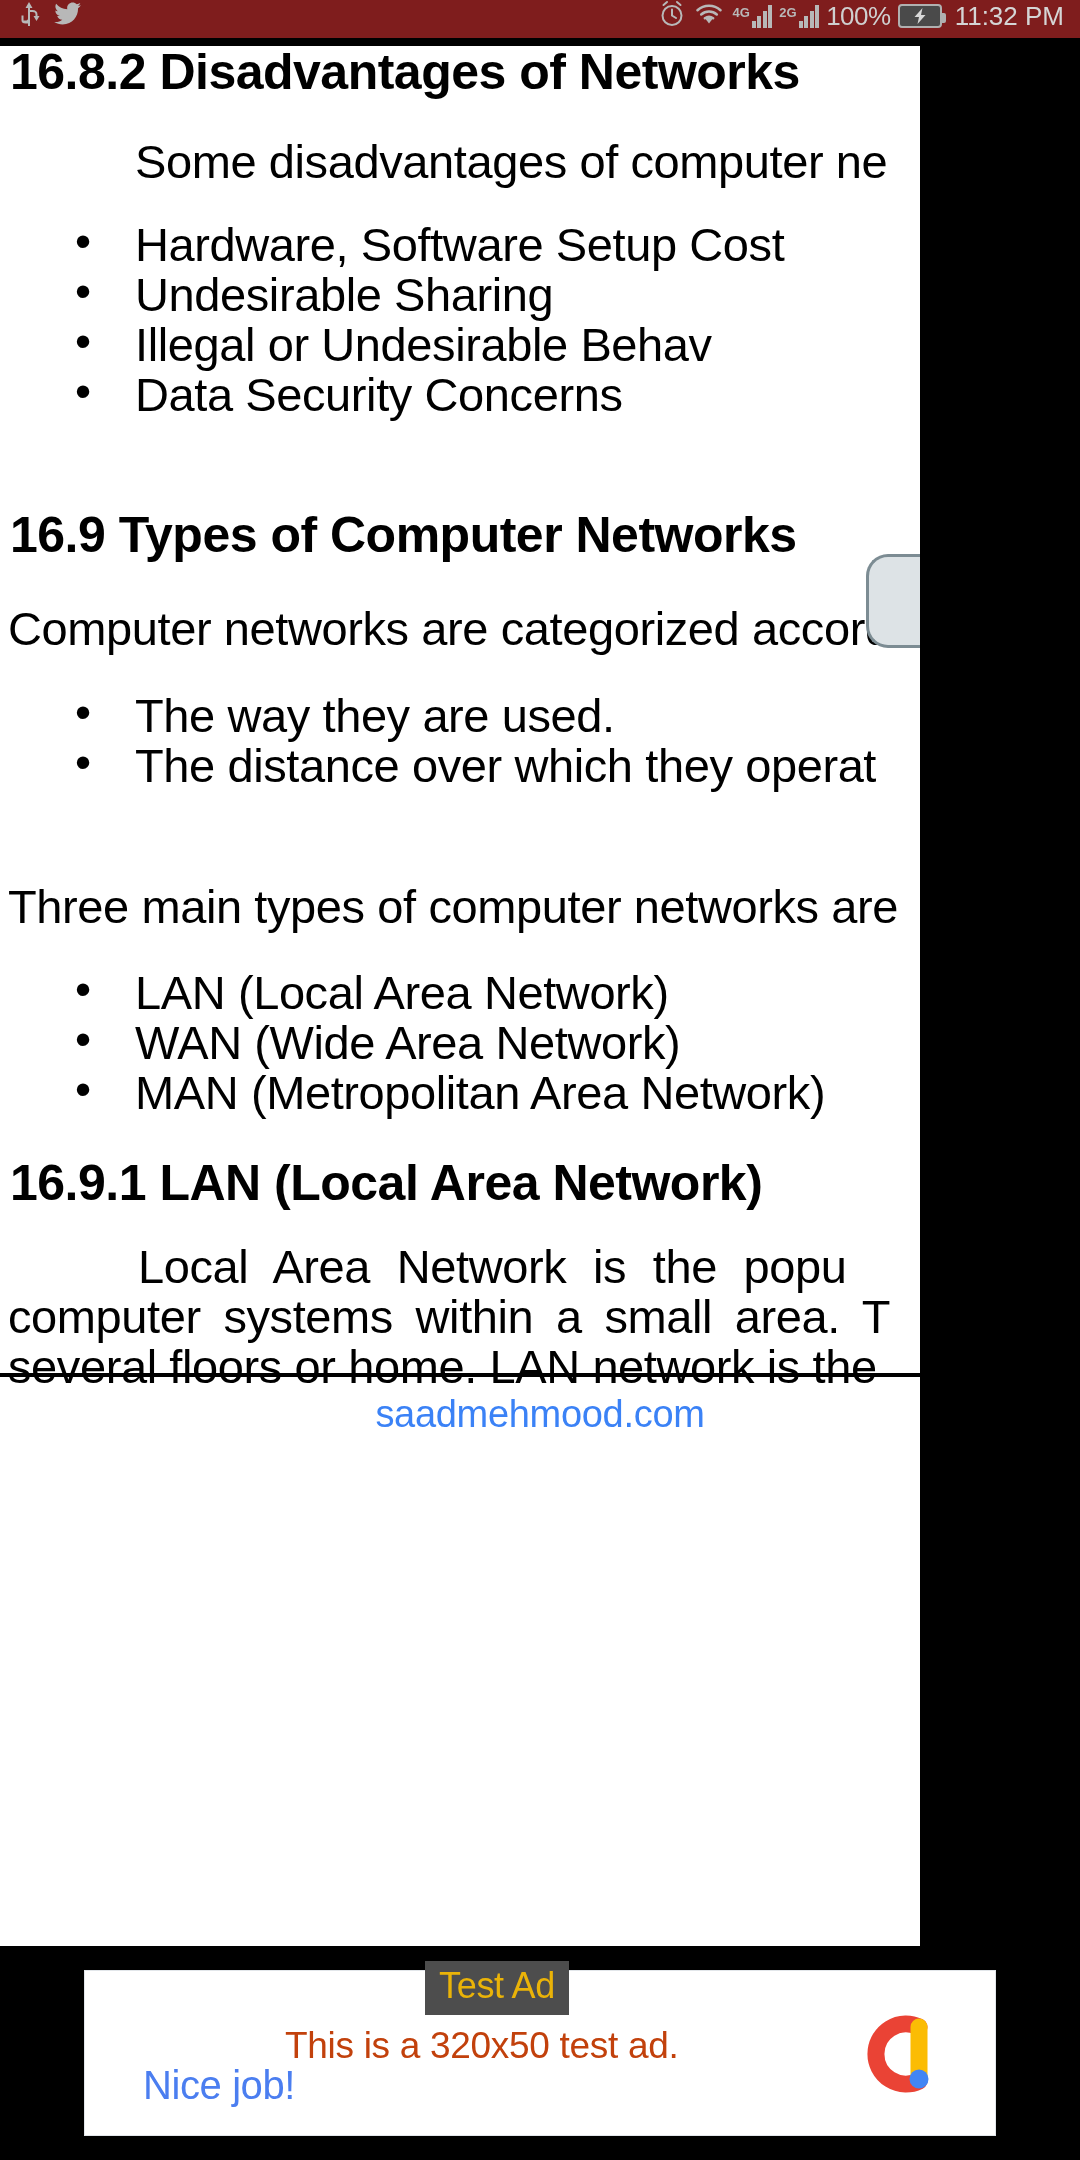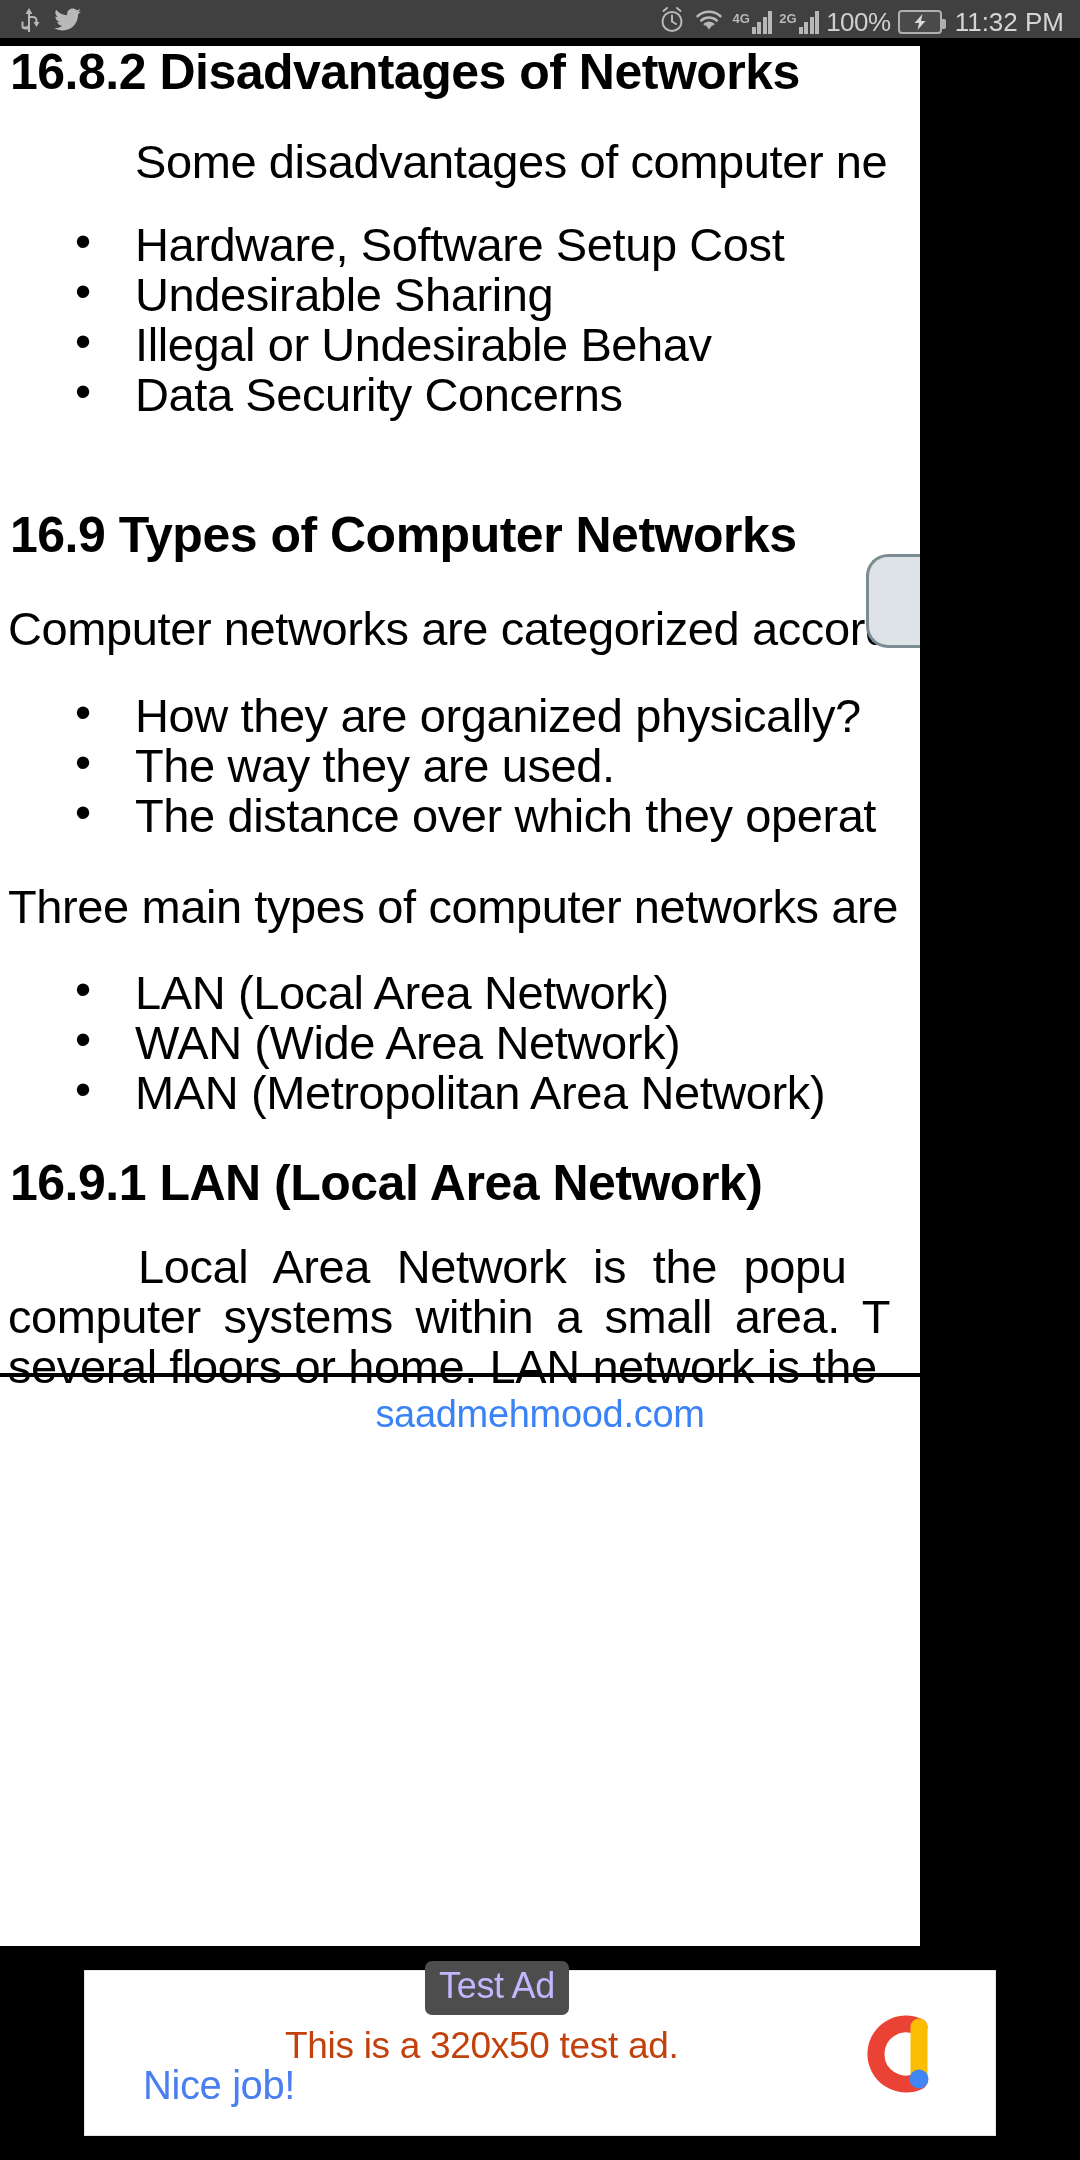--- a/index.html
+++ b/index.html
@@ -7,22 +7,22 @@
     width:1080px; height:2160px;
     background:#000;
     font-family:"Liberation Sans", sans-serif;
     overflow:hidden;
   }
   #screen { position:relative; width:1080px; height:2160px; background:#000; }
 
   
   .statusbar {
     position:absolute; top:0; left:0; width:1080px; height:38px;
-    background:#404040; color:#b8b8b8;
-    display:flex; align-items:flex-end;
+    background:#7f1d1d; color:#b8b8b8;
+    display:flex; align-items:flex-start;
   }
   .sb-left { display:flex; align-items:center; gap:14px; padding-left:18px; }
   .sb-right {
     margin-left:auto; display:flex; align-items:center; gap:7px;
     padding-right:16px;
   }
   .sb-icon { display:block; }
   .sb-net { display:flex; align-items:flex-end; gap:1px; }
   .sb-gen {
     font-size:13px; line-height:1; color:#b8b8b8; font-weight:700;
@@ -120,22 +120,22 @@
   .ad-nicejob {
     position:absolute; left:58px; top:52px;
     font-size:40px; color:#4b7ef0; letter-spacing:-0.4px;margin-top:40px;
   }
   .ad-body {
     position:absolute; left:200px; top:54px; width:530px;
     font-size:37px; color:#c2410c; letter-spacing:-0.3px;
   }
   .ad-testlabel {
     position:absolute; left:340px; top:-10px;
-    background:#4d4d4d; color:#c4b5fd;
-    font-size:36px; padding:4px 14px 8px 14px; border-radius:7px;
+    background:#4d4d4d; color:#eab308;
+    font-size:36px; padding:4px 14px 8px 14px; border-radius:0;
     letter-spacing:-0.3px; z-index:3;
   }
   .admob-logo { position:absolute; right:42px; top:34px; width:96px; height:96px; }
 </style>
 </head>
 <body>
 
 <div id="screen">
 
   <div class="statusbar">
@@ -215,21 +215,20 @@
         <li>Undesirable Sharing</li>
         <li>Illegal or Undesirable Behav</li>
         <li>Data Security Concerns</li>
       </ul>
 
       <h2 class="sec" id="h-169">16.9 Types of Computer Networks</h2>
 
       <p class="para" id="p-cat">Computer networks are categorized accord</p>
 
       <ul class="blist" id="list-how">
-        <li>How they are organized physically?</li>
         <li>The way they are used.</li>
         <li>The distance over which they operat</li>
       </ul>
 
       <p class="para" id="p-three">Three main types of computer networks are</p>
 
       <ul class="blist" id="list-typ">
         <li>LAN (Local Area Network)</li>
         <li>WAN (Wide Area Network)</li>
         <li>MAN (Metropolitan Area Network)</li>

